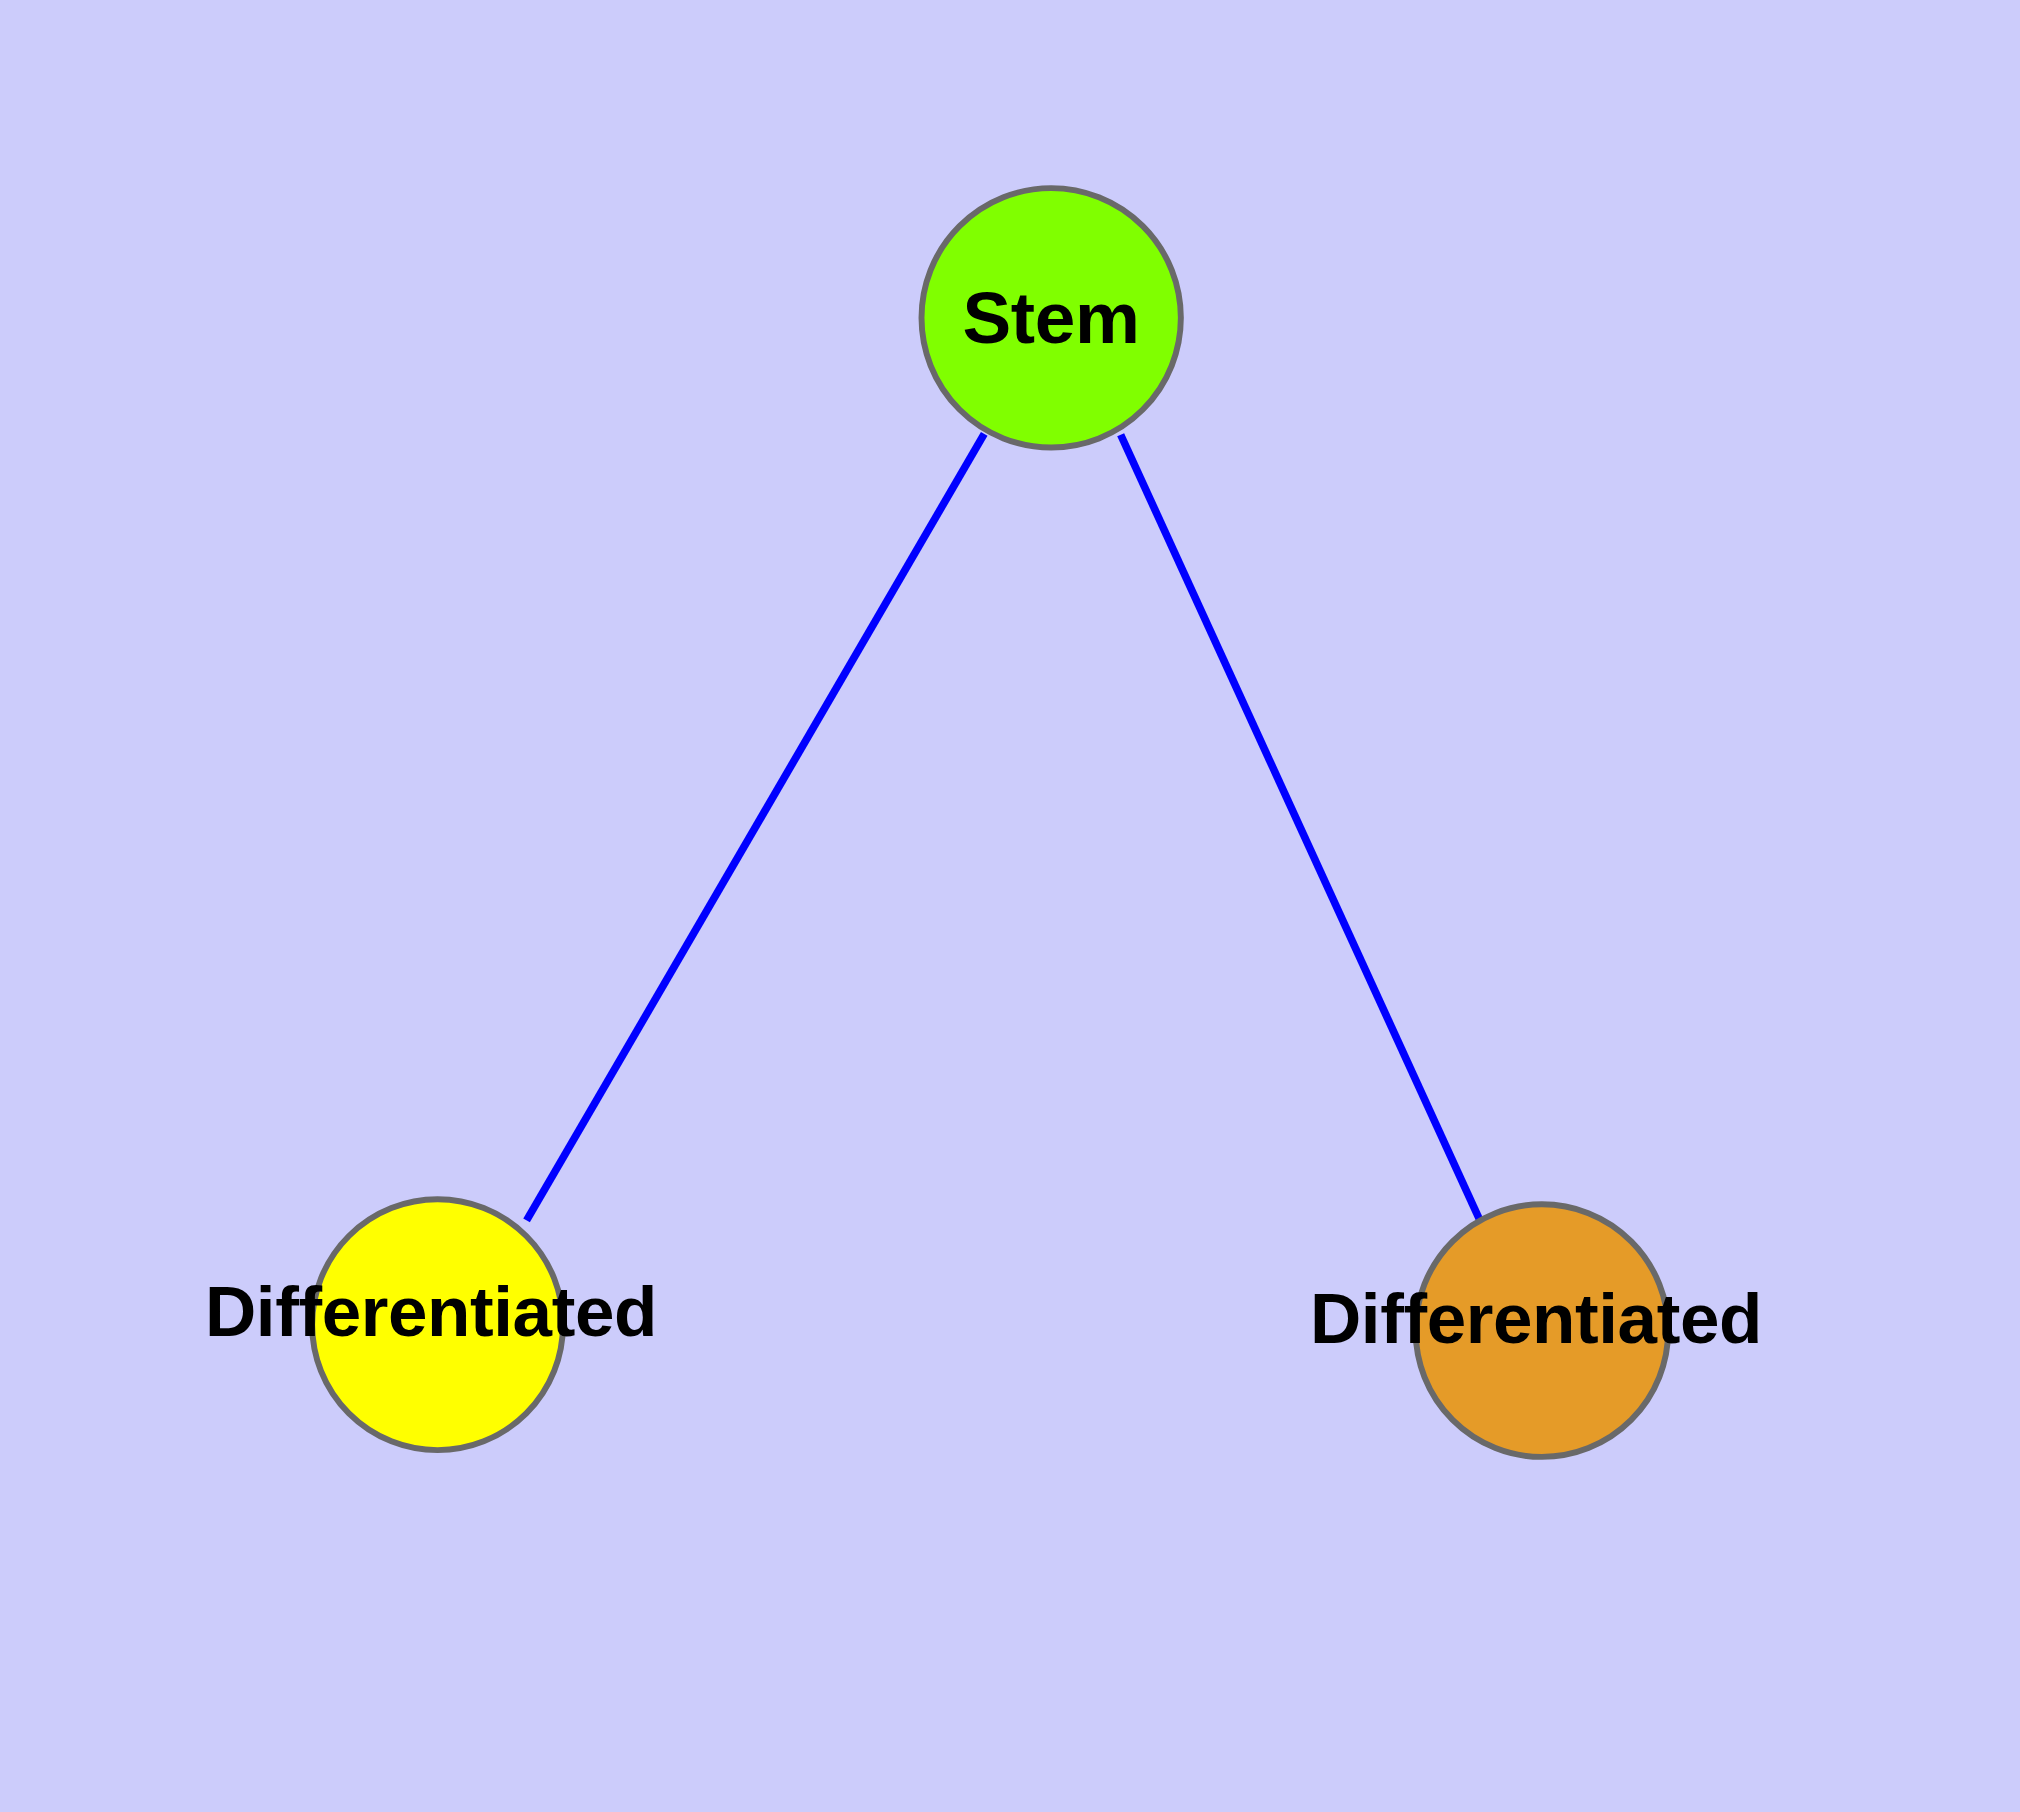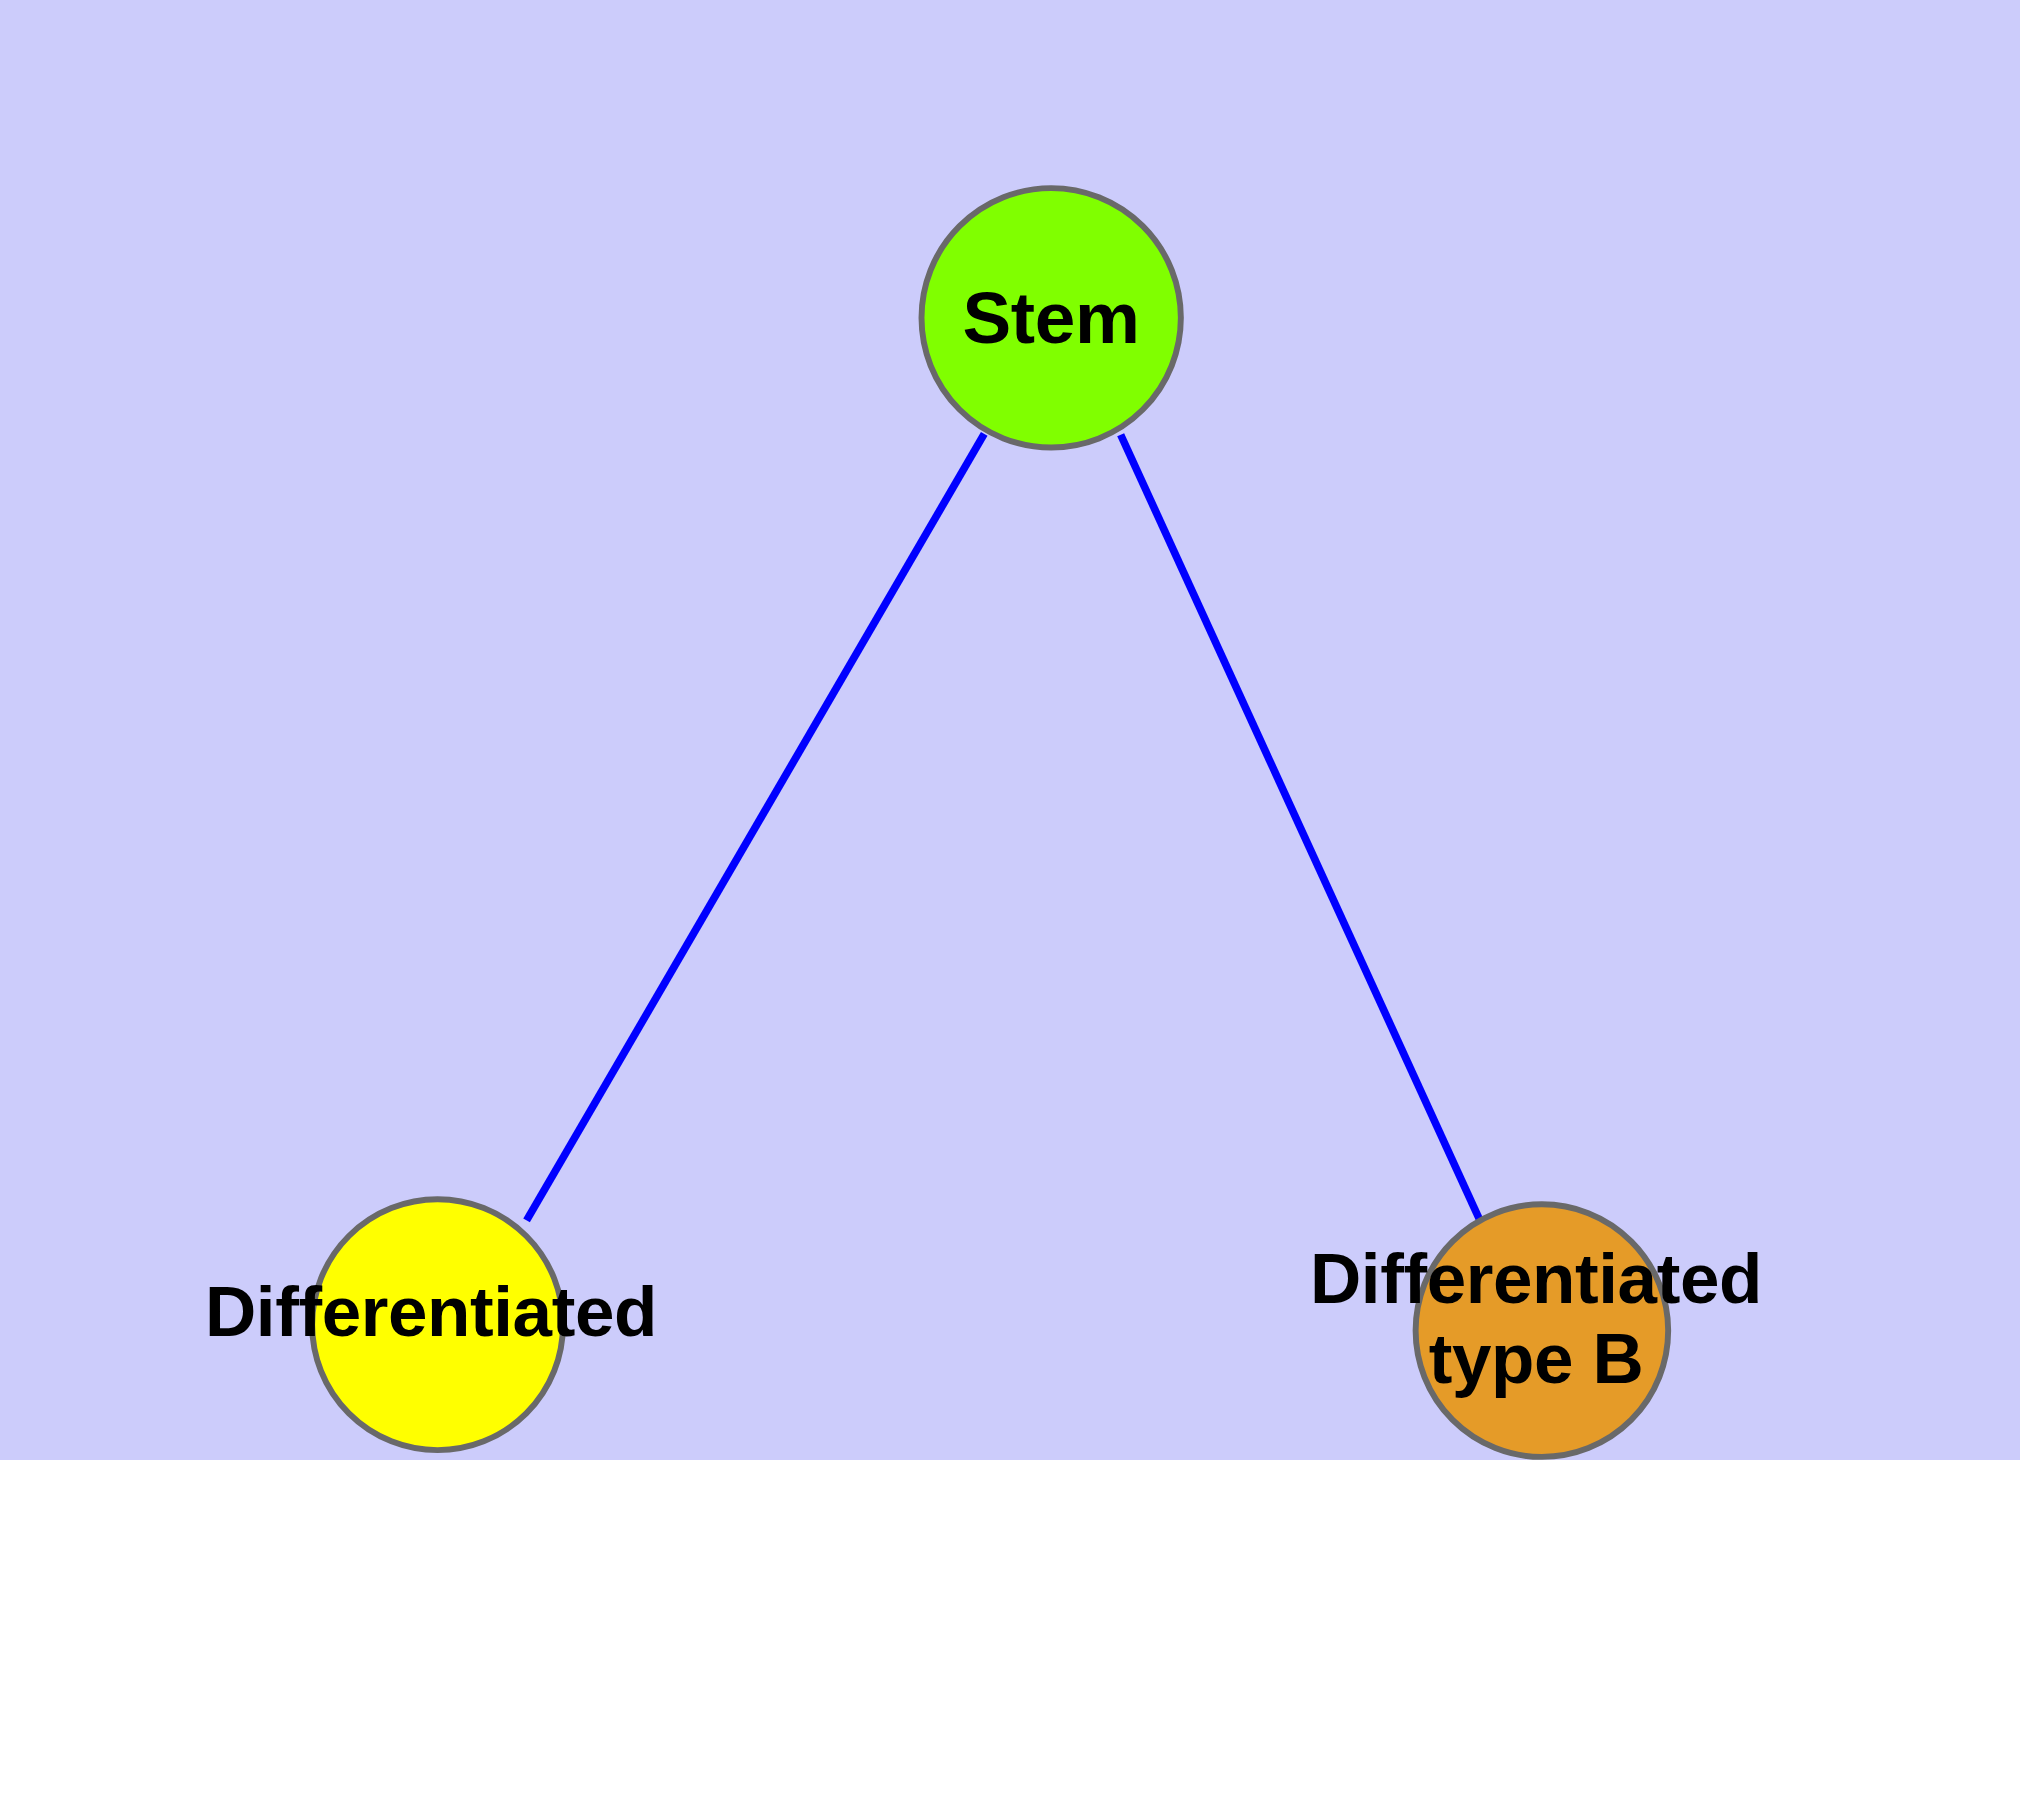--- a/index.html
+++ b/index.html
@@ -53,21 +53,21 @@
   #label-diff-b {
     font-size: 71px;
     left: 1536px;
     top: 1319px;
     transform: translate(-50%, -50%);
   }
 </style>
 </head>
 <body>
 
-<div id="canvas" style="width: 2021px; height: 1460px;">
+<div id="canvas" style="width: 2021px; height: 1812px;">
 
   <div id="bg-rect" style="background: rgb(204, 204, 251); width: 2021px; height: 1812px;"></div>
 
   <svg id="graph-svg" viewBox="0 0 2384 2138" style="width: 2021px; height: 1812px;">
     <g>
       <line id="edge-a" x1="1161" y1="512" x2="621" y2="1440" stroke="#0000ff" stroke-width="9" stroke-linecap="butt"></line>
       <line id="edge-b" x1="1322" y1="513" x2="1745" y2="1438" stroke="#0000ff" stroke-width="9" stroke-linecap="butt"></line>
     </g>
     <g>
       <circle id="circle-stem" cx="1240" cy="375" r="153" fill="#80ff00" stroke="#696969" stroke-width="7"></circle>
@@ -79,17 +79,16 @@
   <div class="node-label" id="label-stem" style="color: rgb(0, 0, 0);">
     <div>Stem</div>
   </div>
 
   <div class="node-label" id="label-diff-a" style="color: rgb(0, 0, 0);">
     <div>Differentiated</div>
   </div>
 
   <div class="node-label" id="label-diff-b" style="color: rgb(0, 0, 0);">
     <div>Differentiated</div>
-    <div>type B</div>
   </div>
 
 </div>
 
 
 </body></html>

